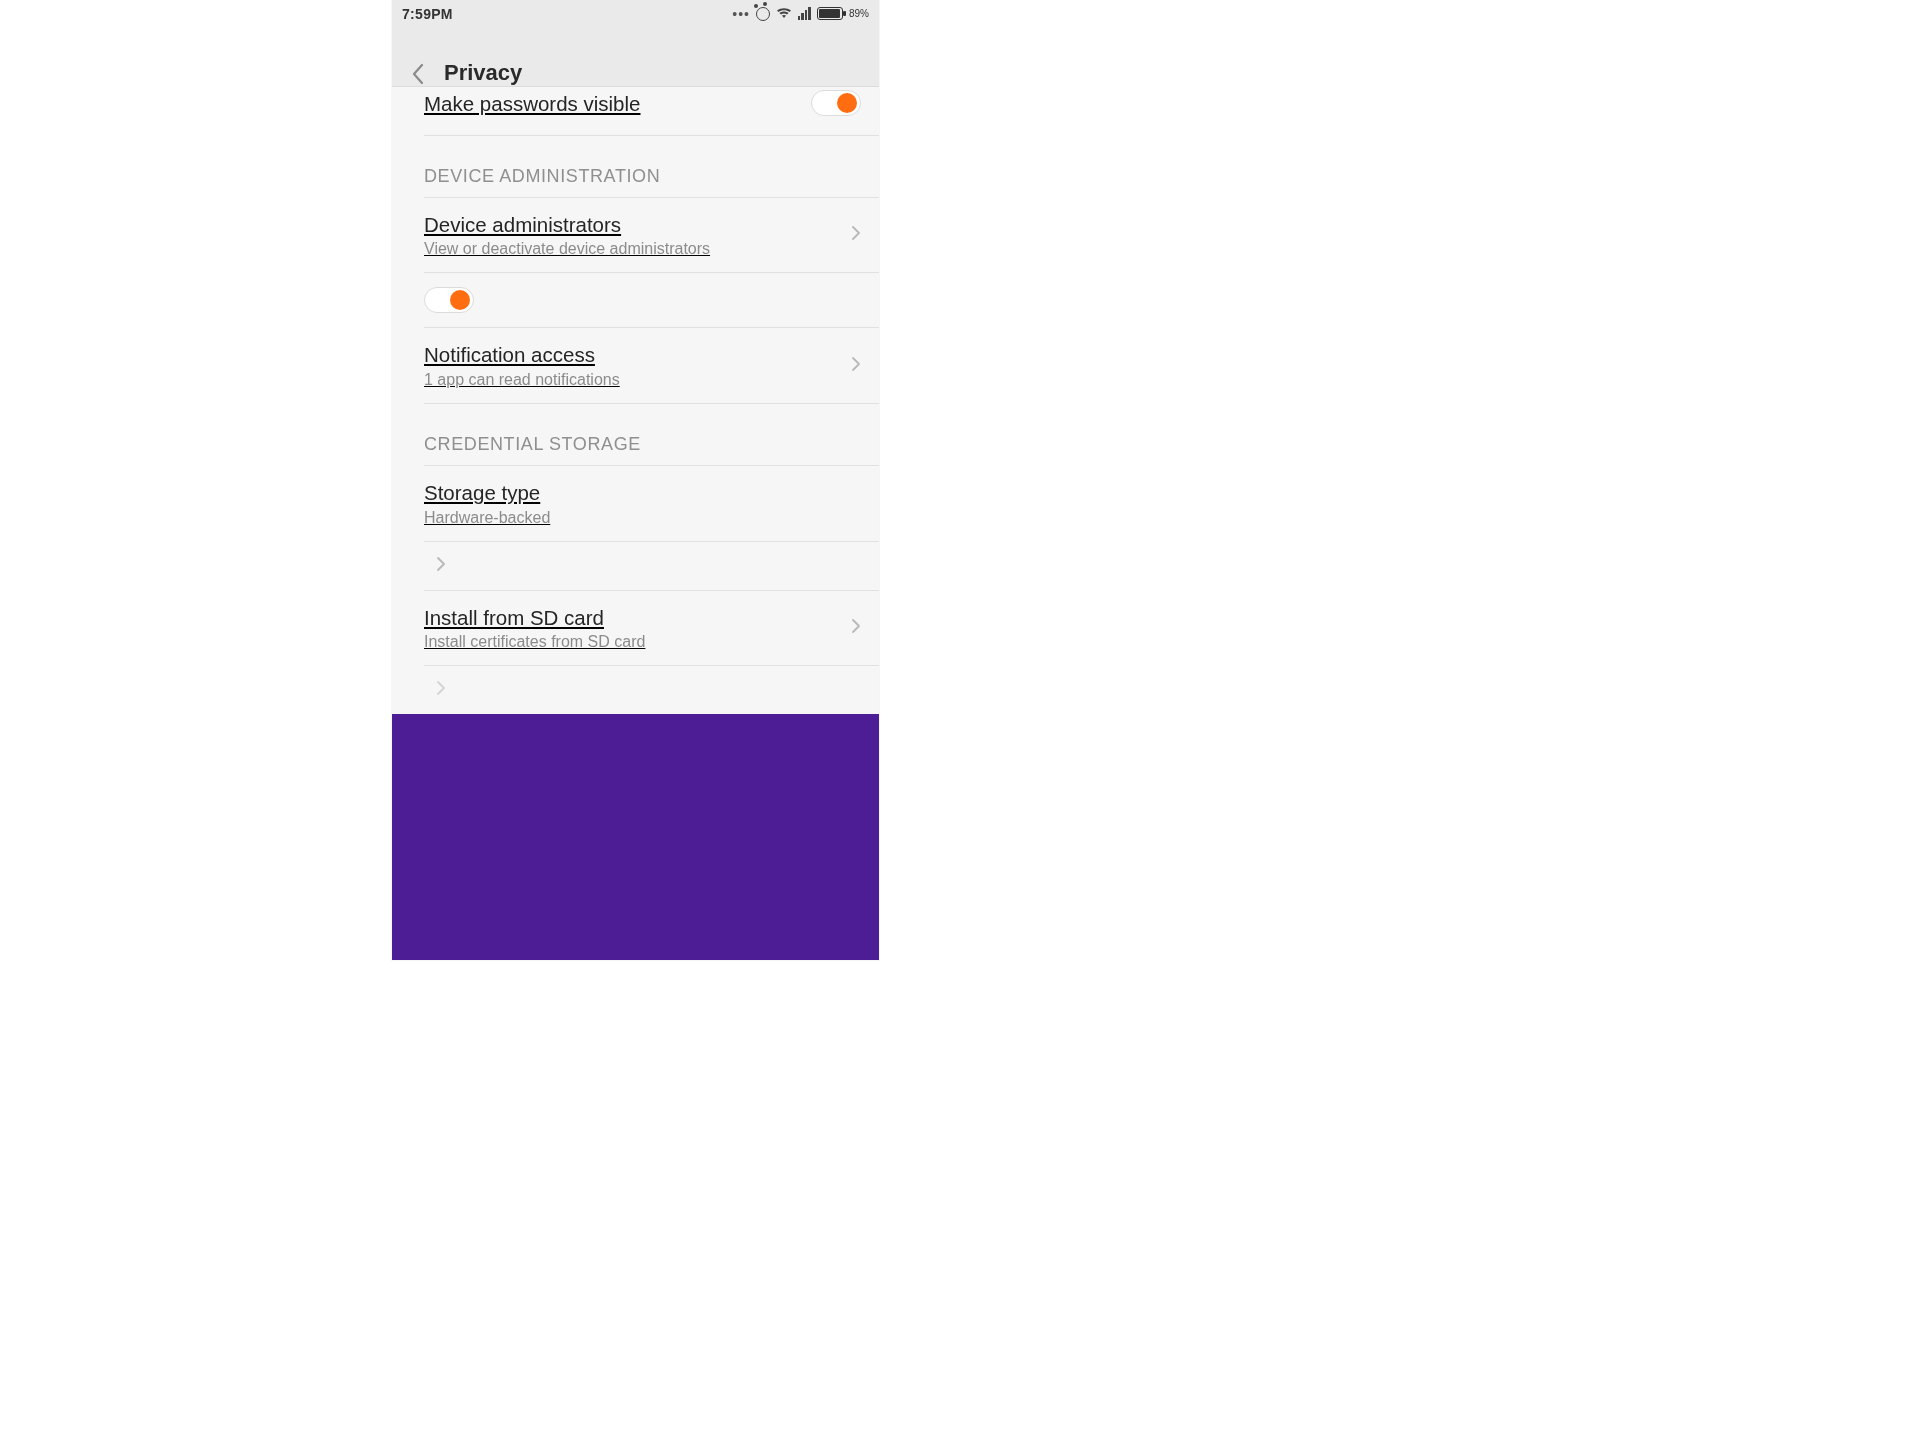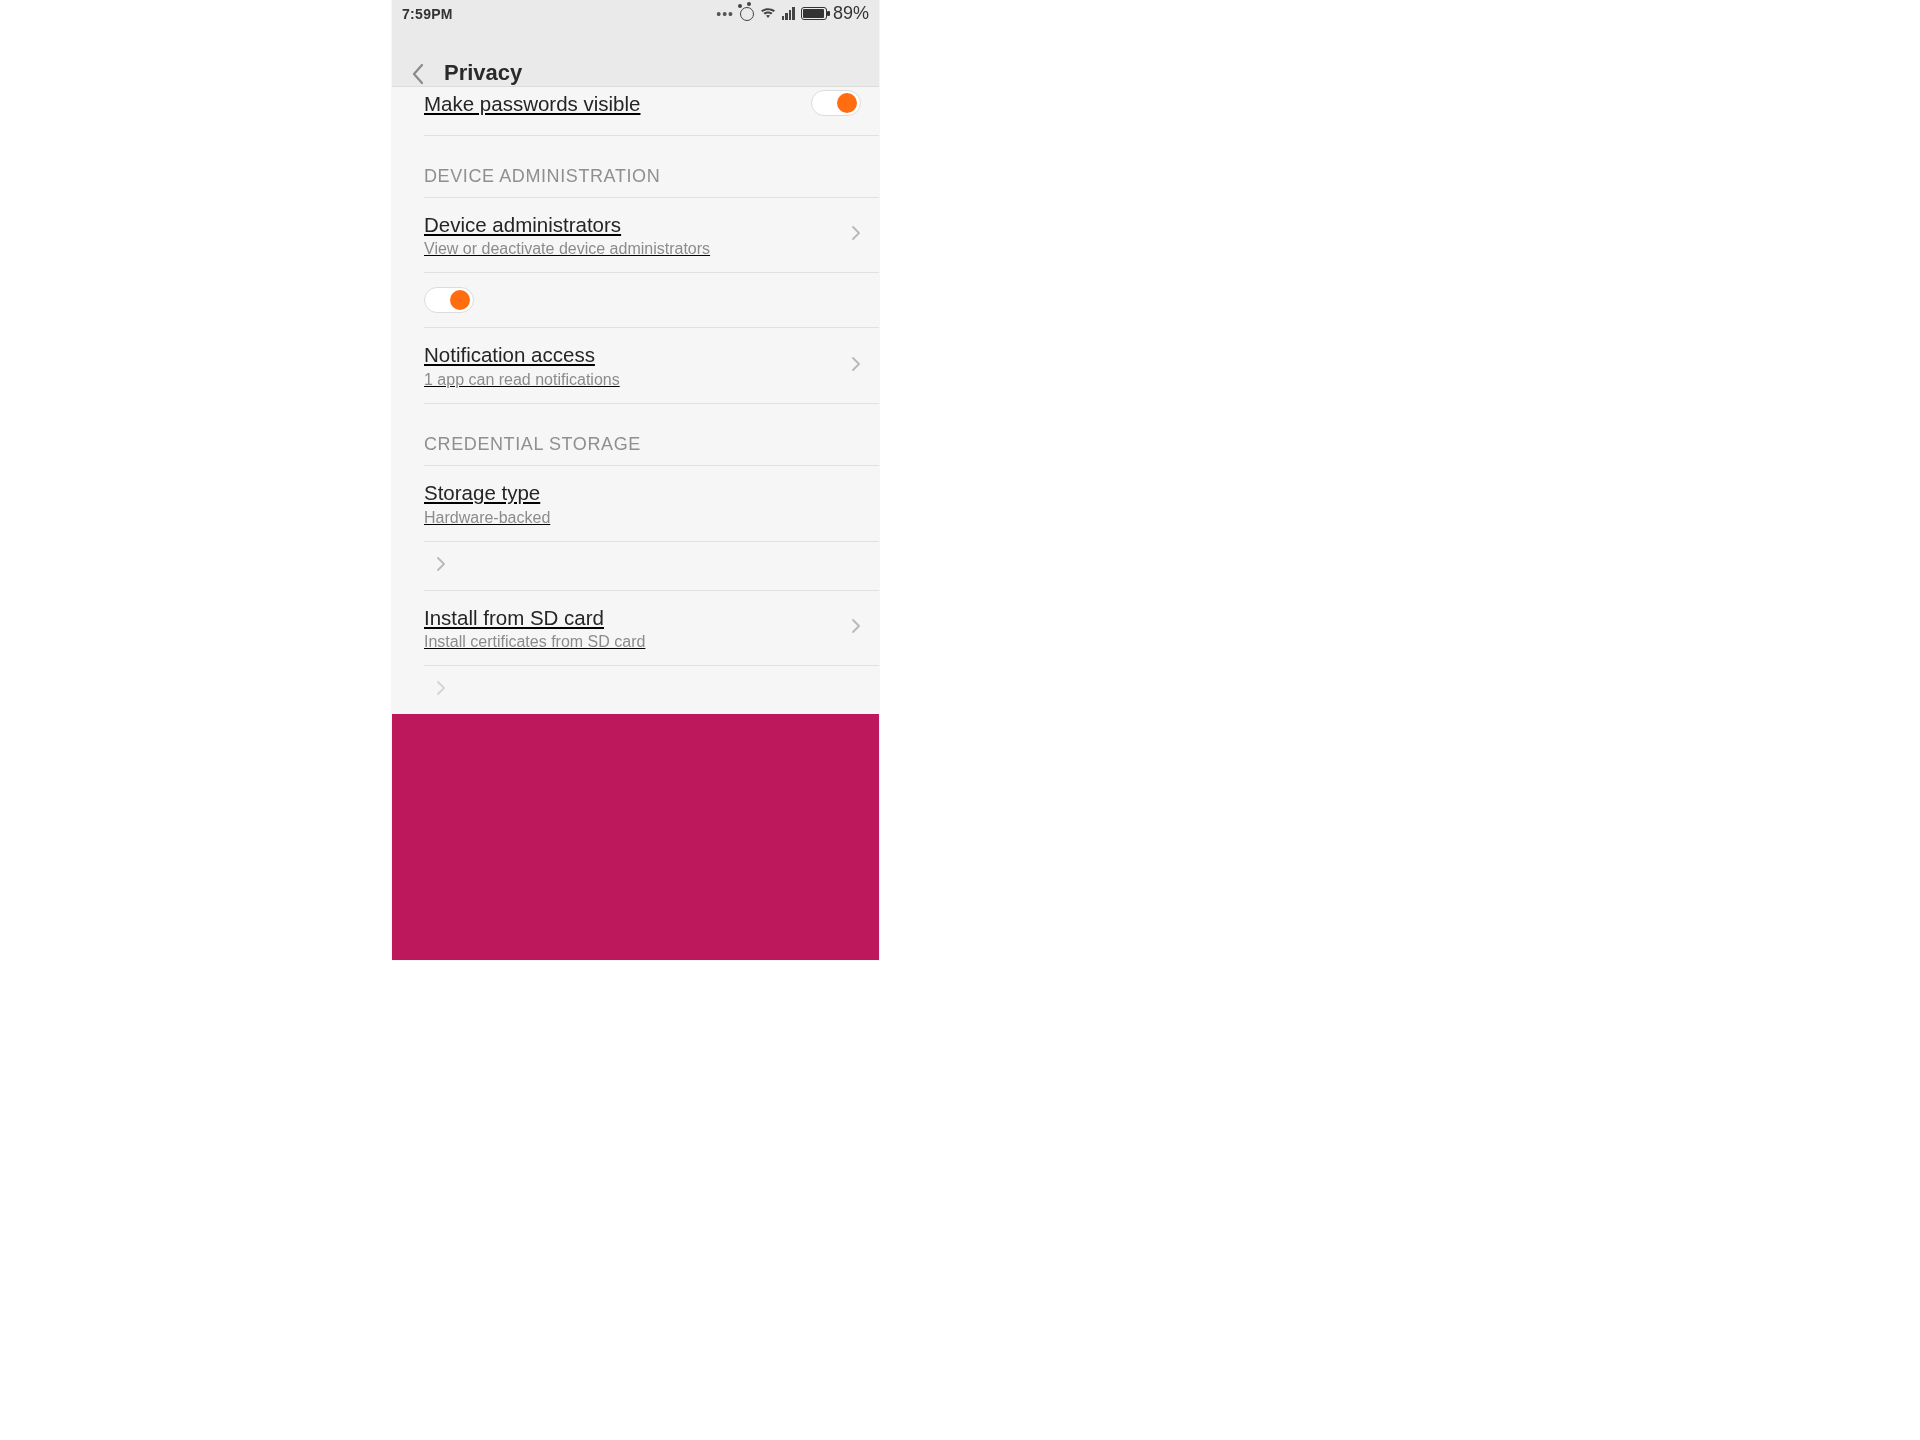--- a/index.html
+++ b/index.html
@@ -4,21 +4,21 @@
 <style>
   * { box-sizing: border-box; margin: 0; padding: 0; }
   html, body { width: 1920px; height: 1440px; background: #ffffff; font-family: -apple-system, "Helvetica Neue", Arial, sans-serif; }
   .stage { width: 1920px; height: 1440px; background: #ffffff; position: relative; }
   .phone {
     position: absolute;
     left: 392px;
     top: 0;
     width: 487px;
     height: 960px;
-    background: #be185d;
+    background: #4c1d95;
     box-shadow: 0 0 0 1px rgba(0,0,0,0.04);
     overflow: hidden;
   }
   
   .statusbar {
     height: 27px;
     background: #eaeaea;
     display: flex;
     align-items: center;
     justify-content: space-between;
@@ -37,21 +37,21 @@
   .clock-bells::before { left:-1px; } .clock-bells::after { right:-1px; }
   .wifi-icon { display:inline-block; }
   .signal-icon { display:inline-flex; align-items:flex-end; gap:1px; }
   .signal-icon span { width:2.5px; background:#444; display:block; }
   .signal-icon span:nth-child(1){height:4px;} .signal-icon span:nth-child(2){height:7px;}
   .signal-icon span:nth-child(3){height:10px;} .signal-icon span:nth-child(4){height:13px;}
   .battery { display:inline-flex; align-items:center; gap:2px; }
   .battery-body { width:26px; height:13px; border:1.5px solid #333; border-radius:3px; position:relative; }
   .battery-body::after { content:""; position:absolute; right:-4px; top:3px; width:2.5px; height:5px; background:#333; border-radius:1px;}
   .battery-fill { position:absolute; left:1px; top:1px; bottom:1px; width:88%; background:#333; border-radius:1px;}
-  .battery-pct { font-size:18px; color:#333; }
+  .battery-pct { font-size:10px; color:#333; }
 
   
   .header {
     height: 60px;
     background: #eaeaea;
     border-bottom: 1px solid rgba(0,0,0,0.06);
     display: flex;
     align-items: flex-end;
     padding: 0 14px;
     gap: 14px;

